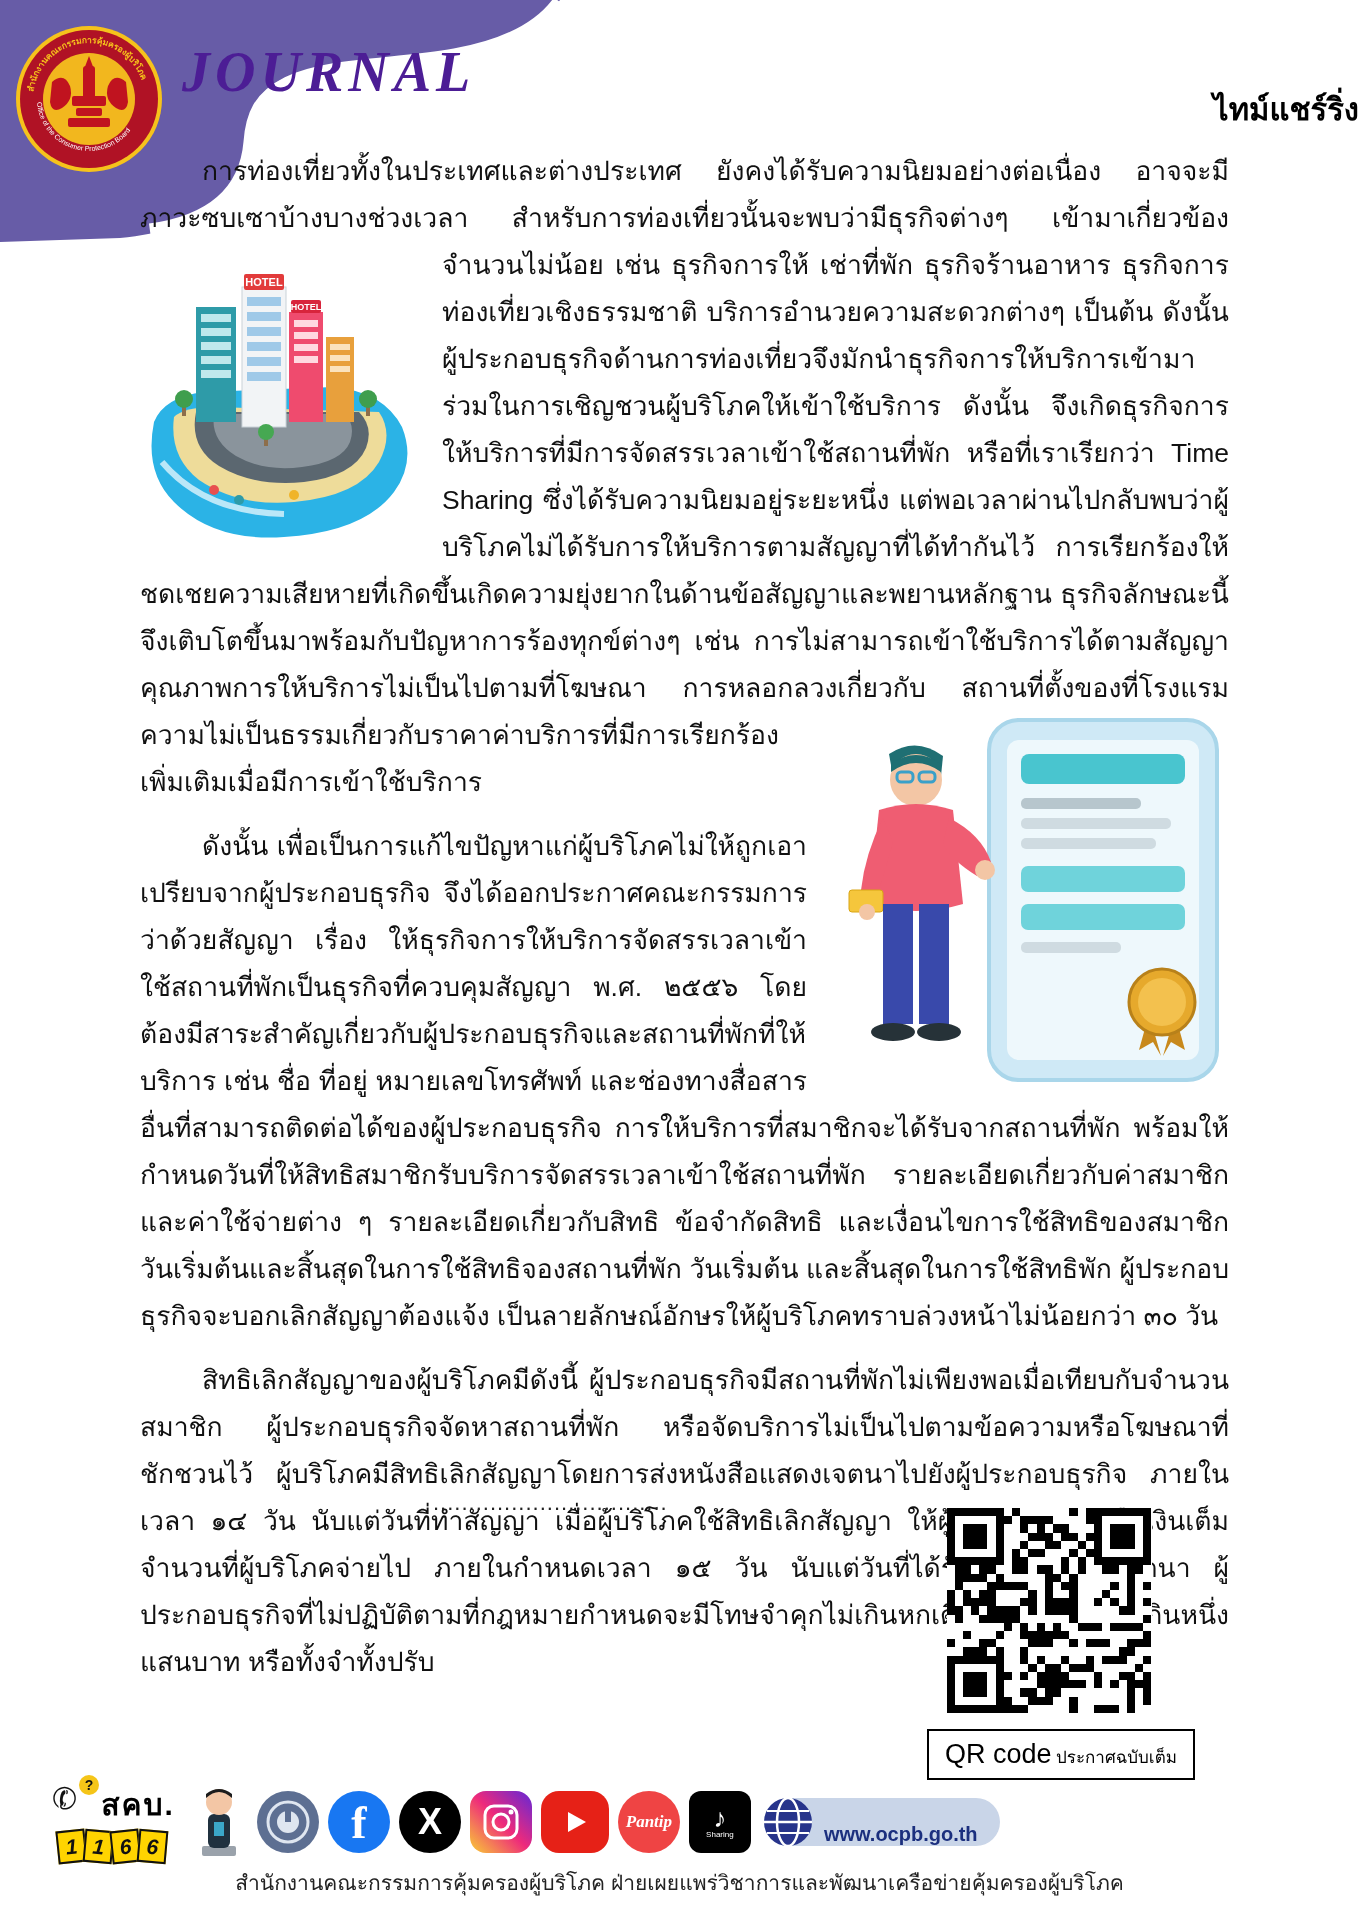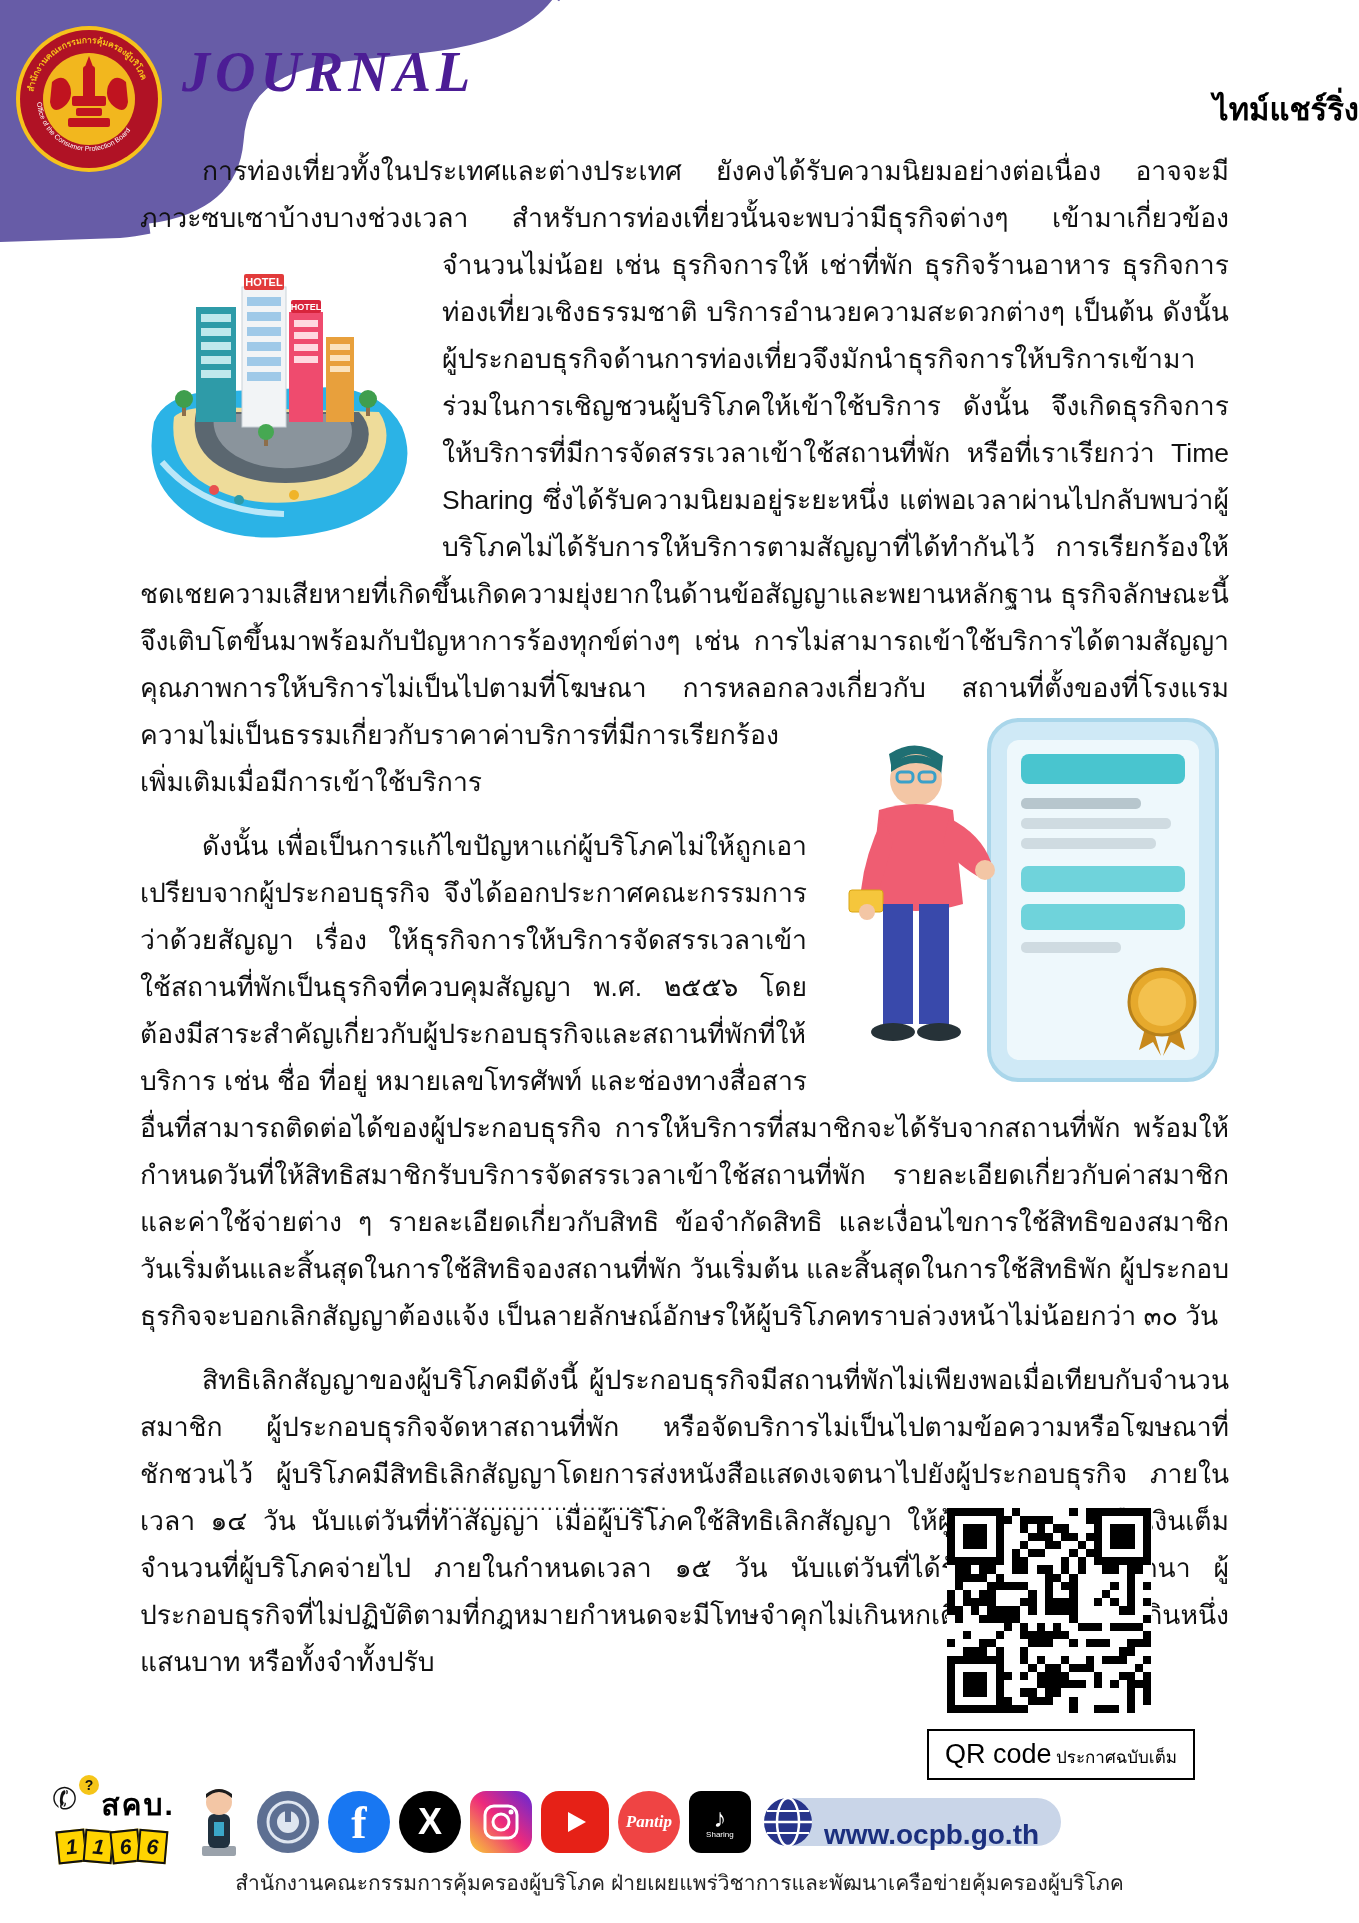--- a/index.html
+++ b/index.html
@@ -55,21 +55,21 @@
              font-weight:bold;display:flex;align-items:center;justify-content:center;margin-top:-6px;}
   .hotline-name{font-size:30px;font-weight:bold;color:#000;letter-spacing:2px;text-align:right;}
   .hotline-digits{display:flex;margin-top:2px;}
   .hotline-digits span{display:inline-block;width:25px;height:29px;background:#ffd400;border:2px solid #111;
         color:#111;font-weight:bold;font-size:21px;font-style:italic;text-align:center;line-height:29px;margin-left:-2px;}
   .hotline-digits span:nth-child(odd){transform:rotate(-6deg);}
   .hotline-digits span:nth-child(even){transform:rotate(5deg);}
   .site-pill{display:flex;align-items:center;height:48px;background:#c9d5e8;border-radius:26px;
              padding:0 22px 0 0;margin-left:4px;}
   .site-globe{margin-left:-2px;margin-right:10px;}
-  .site-text{font-size:28px;font-weight:bold;color:#1b2f7e;margin-top:25px;}
+  .site-text{font-size:20px;font-weight:bold;color:#1b2f7e;margin-top:25px;}
   .org-line{position:absolute;left:0;top:1866px;width:100%;text-align:center;font-size:21px;color:#222;}
 </style>
 </head>
 <body>
 
 <div class="page">
 
   <svg class="ribbon" width="580" height="250" viewBox="0 0 580 250">
     <path d="M0,0 L560,0 C545,22 520,38 470,48 C400,62 330,58 285,78 C255,92 250,112 248,140 C244,195 205,230 120,238 L0,242 Z" fill="#675ca7"></path>
     <path d="M560,2 C540,30 505,47 455,56 C395,67 330,64 288,84 C260,98 253,116 251,142 C247,190 215,222 150,231" stroke="#fff" stroke-width="15" fill="none"></path>

